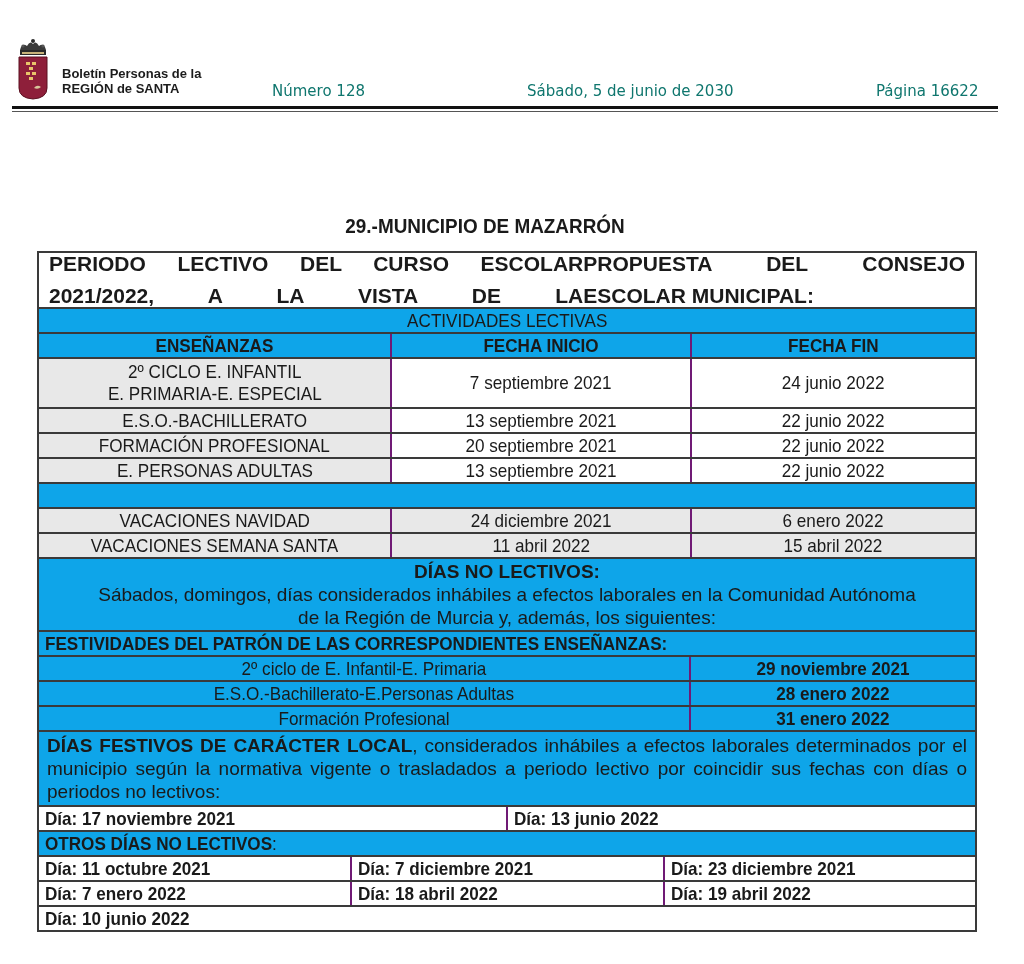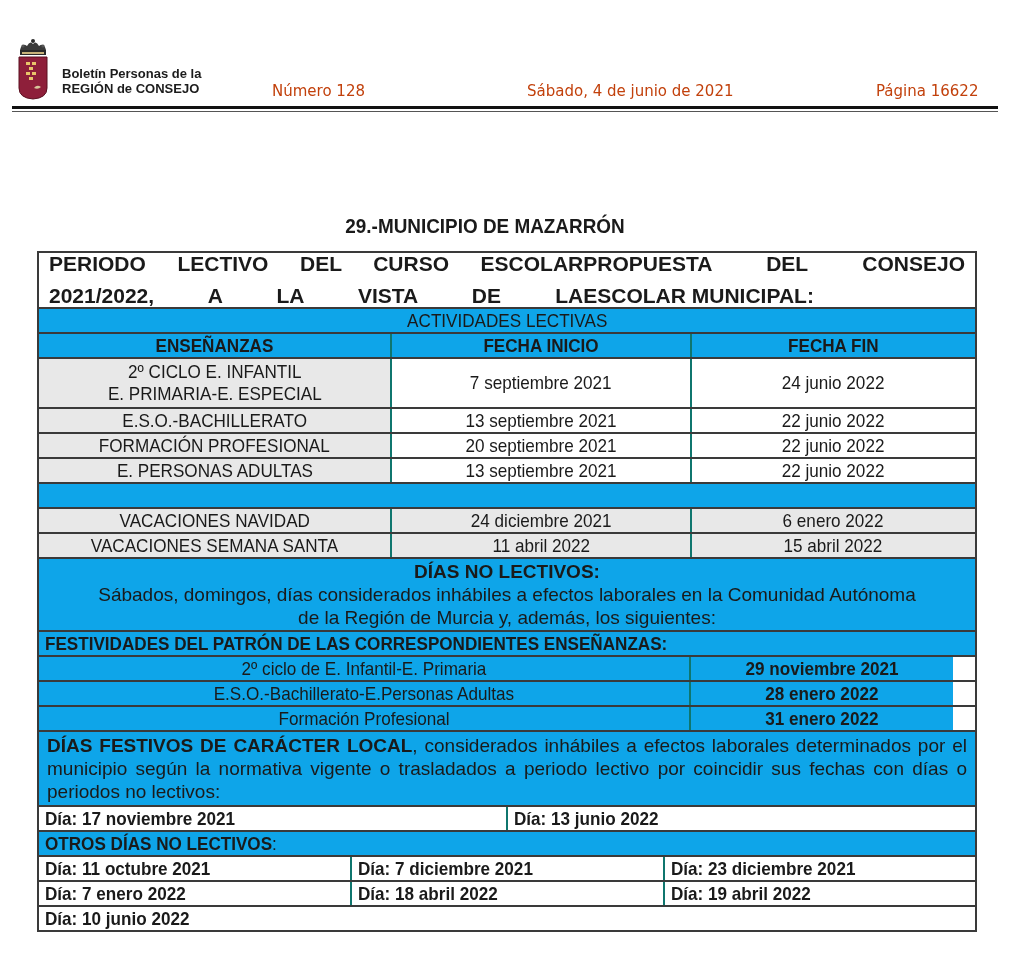--- a/index.html
+++ b/index.html
@@ -2,51 +2,51 @@
 <html><head>
   <meta charset="utf-8">
   <style>
     * { box-sizing: border-box; margin: 0; padding: 0; }
     html, body { width: 1024px; height: 964px; background: #ffffff; overflow: hidden; }
     body { position: relative; font-family: "Liberation Sans", sans-serif; color: #1a1a1a; }
 
     
     .logo { position: absolute; left: 17px; top: 38px; width: 32px; height: 62px; }
     .brand { position: absolute; left: 62px; top: 66px; font-family: "Liberation Sans", sans-serif; font-weight: bold; font-size: 13px; line-height: 15px; color: #1c1c1c; }
-    .hdr-item { position: absolute; top: 82px; font-family: "DejaVu Sans", sans-serif; font-size: 15px; color: #c2410c; }
+    .hdr-item { position: absolute; top: 82px; font-family: "DejaVu Sans", sans-serif; font-size: 15px; color: #0f766e; }
     .hdr-num { left: 272px; }
     .hdr-date { left: 527px; }
     .hdr-page { left: 876px; }
     .rule-thick { position: absolute; left: 12px; width: 986px; top: 106px; height: 3px; background: #111; }
     .rule-thin { position: absolute; left: 12px; width: 986px; top: 111px; height: 1px; background: #555; }
 
     
     .section-title { position: absolute; left: 0; width: 970px; top: 214px; text-align: center; font-family: "Liberation Sans", sans-serif; font-weight: bold; font-size: 21px; color: #1a1a1a; transform: scaleX(0.9); transform-origin: 485px 0; }
 
     
     .tbl { position: absolute; left: 37px; top: 251px; width: 940px; border: 2px solid #3a3a3a; }
     .row { display: flex; border-top: 2px solid #3a3a3a; }
     .row:first-child { border-top: none; }
     .cell { display: flex; align-items: center; justify-content: center; text-align: center; font-size: 19px; line-height: 22px; padding: 0 6px; overflow: hidden; white-space: nowrap; }
-    .cell + .cell { border-left: 2px solid #0f766e; }
+    .cell + .cell { border-left: 2px solid #701a75; }
     .narrow { transform: scaleX(0.9); display: inline-block; }
     .bg-dark { background: #0ea5e9; }
     .bg-light { background: #e8e8e8; }
     .bg-white { background: #ffffff; }
     .bold { font-weight: bold; }
 
     .title-cell { justify-content: flex-start; text-align: justify; white-space: normal; font-weight: bold; font-size: 21px; line-height: 32px; padding: 2px 10px 2px 10px; height: 54px; text-align-last: left; }
     .title-cell span { display: block; }
     .title-line1 { text-align: justify; text-align-last: justify; }
 
     .c1 { width: 352px; }
     .c2 { width: 300px; }
     .c3 { width: 286px; }
     .f1 { width: 650px; }
-    .f2 { width: 264px; }
+    .f2 { width: 286px; }
     .l1 { width: 467px; justify-content: flex-start; }
     .l2 { width: 469px; justify-content: flex-start; }
     .o1 { width: 311px; justify-content: flex-start; }
     .o2 { width: 313px; justify-content: flex-start; }
     .o3 { width: 260px; justify-content: flex-start; }
     .full { width: 936px; }
     .left { justify-content: flex-start; text-align: left; }
 
     .h24 { height: 23px; }
     .h48 { height: 48px; }
@@ -79,24 +79,24 @@
       <rect x="12" y="29" width="4" height="3"></rect>
         <rect x="9" y="34" width="4" height="3"></rect>
       <rect x="15" y="34" width="4" height="3"></rect>
         <rect x="12" y="39" width="4" height="3"></rect>
     </g>
     <path d="M17 50 Q20 46 24 49 Q21 52 17 50 Z" fill="#d8c59a"></path>
   </svg>
 </div>
 <div class="brand">
   <div>Boletín Personas de la</div>
-  <div>REGIÓN de CONSEJO</div>
+  <div>REGIÓN de SANTA</div>
 </div>
 <div class="hdr-item hdr-num">Número 128</div>
-<div class="hdr-item hdr-date">Sábado, 4 de junio de 2021</div>
+<div class="hdr-item hdr-date">Sábado, 5 de junio de 2030</div>
 <div class="hdr-item hdr-page">Página 16622</div>
 <div class="rule-thick"></div>
 <div class="rule-thin"></div>
 
 <div class="section-title">29.-MUNICIPIO DE MAZARRÓN</div>
 
 <div class="tbl">
 
   <div class="row">
     <div class="cell full title-cell bg-white">

